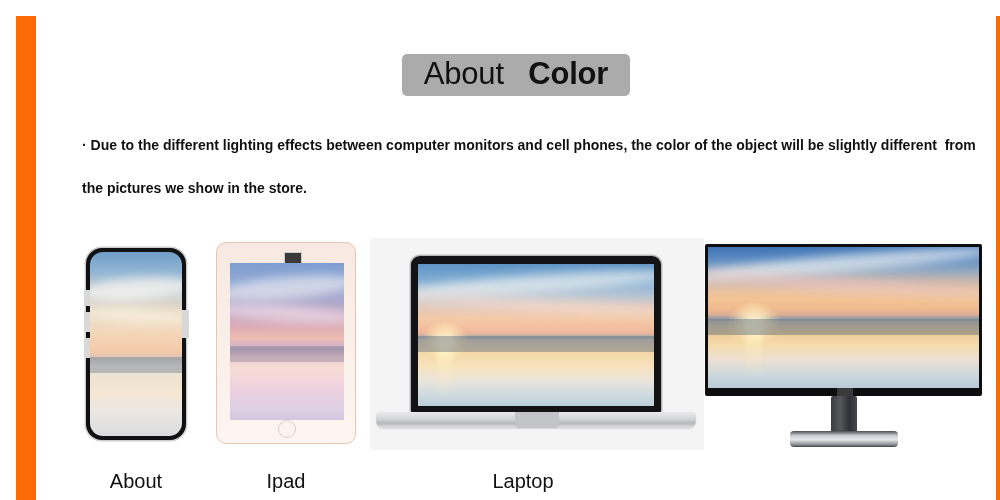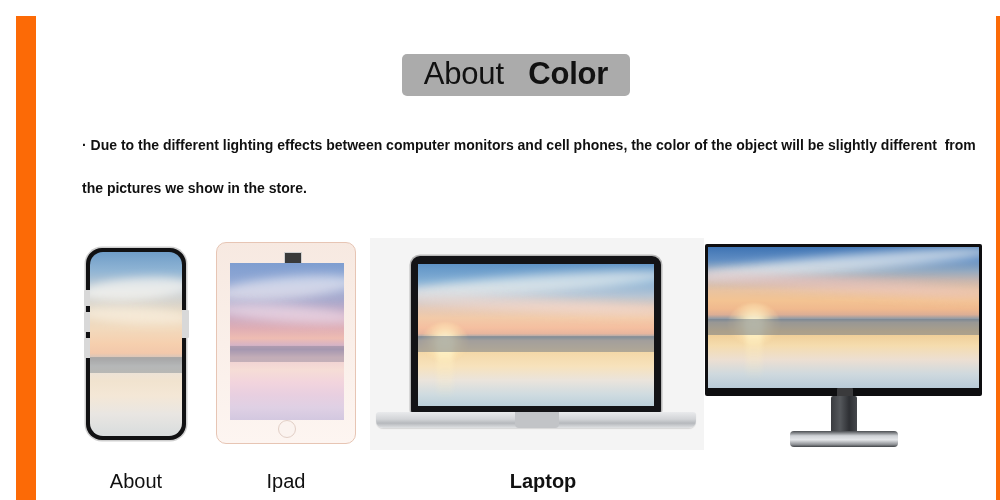--- a/index.html
+++ b/index.html
@@ -402,21 +402,21 @@
     position: absolute;
     top: 0;
     font-size: 20px;
     color: #111;
     font-weight: 400;
     text-align: center;
     white-space: nowrap;
   }
   .lbl-phone   { left: 62px;  width: 116px; }
   .lbl-ipad    { left: 196px; width: 148px; }
-  .lbl-laptop  { left: 360px; width: 334px; font-weight: bold; }
+  .lbl-laptop  { left: 340px; width: 334px; }
   .lbl-monitor { left: 688px; width: 280px; }
 </style>
 </head>
 <body>
 
 <div class="page">
 
   <div class="edge-bar left"></div>
   <div class="edge-bar right"></div>
 

